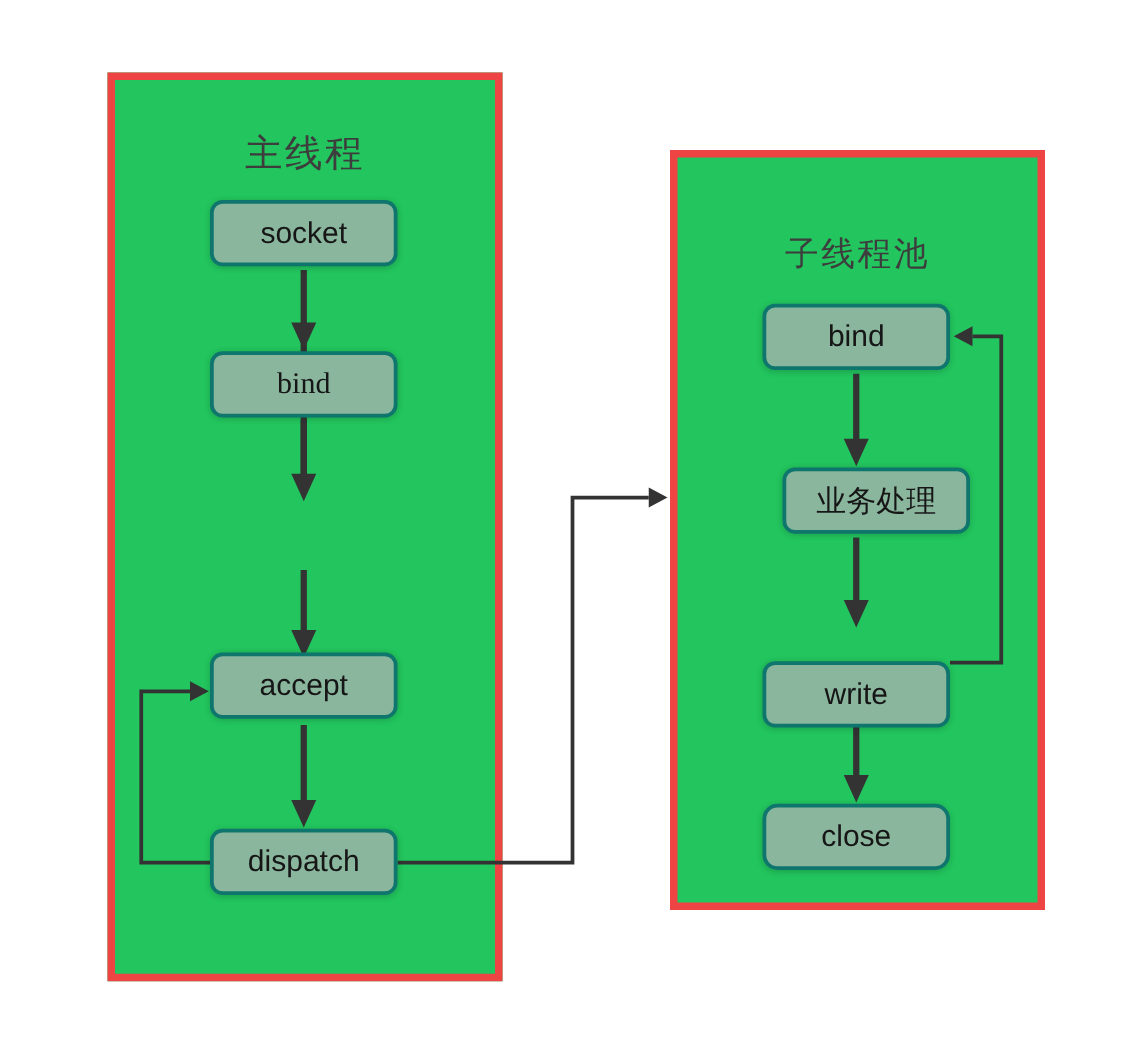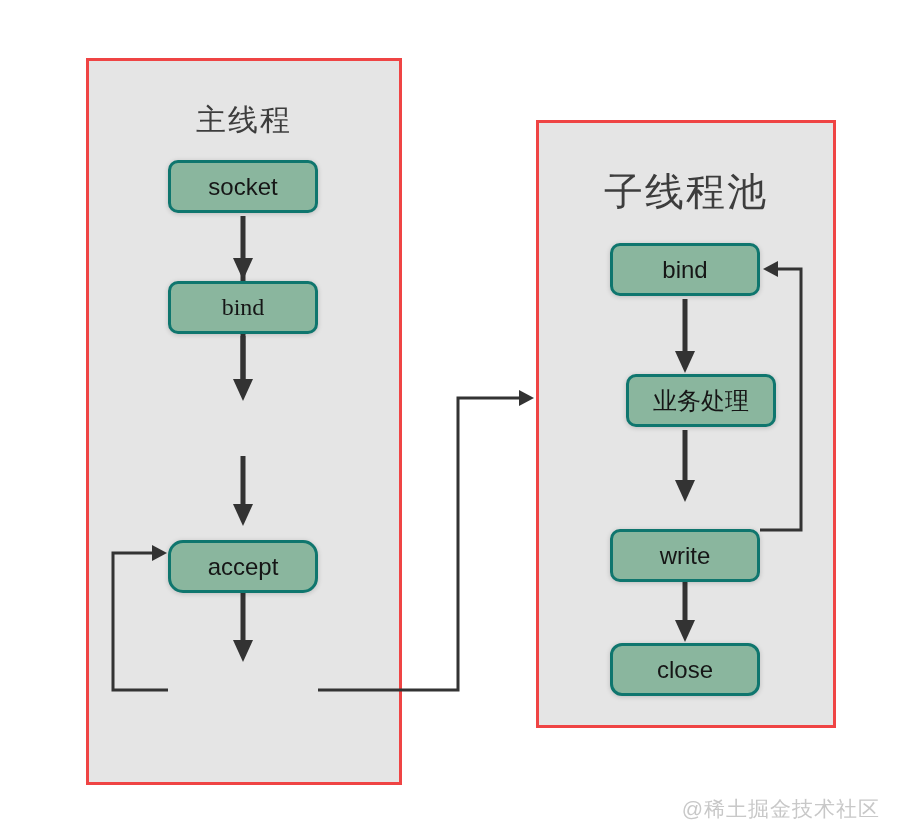--- a/index.html
+++ b/index.html
@@ -9,22 +9,22 @@
   }
   .stage {
     position: relative;
     width: 904px;
     height: 838px;
     background: #ffffff;
     overflow: hidden;
   }
   .container {
     position: absolute;
-    background: #e5e5e5;
-    border: 3px solid #ef4444;
+    background: #22c55e;
+    border: 6px solid #ef4444;
     box-sizing: border-box;
   }
   .container-title {
     position: absolute;
     width: 100%;
     text-align: center;
     color: #3d3d3d;
     font-size: 30px;
     letter-spacing: 2px;
   }
@@ -64,21 +64,21 @@
 </head>
 <body>
 
 <div class="stage">
 
   <div class="container" style="left:86px; top:58px; width:316px; height:727px;">
     <div class="container-title" style="top:39px;">主线程</div>
   </div>
 
   <div class="container" style="left:536px; top:120px; width:300px; height:608px;">
-    <div class="container-title" style="top:42px; font-size:39px;">子线程池</div>
+    <div class="container-title" style="top:59px; font-size:27px;">子线程池</div>
   </div>
 
   <svg class="arrow-layer" viewBox="0 0 904 838">
 
     <g>
       <line class="edge-stroke" x1="243" y1="216" x2="243" y2="380" stroke-width="5"></line>
       <polygon class="edge-head" points="233,258 253,258 243,280"></polygon>
     </g>
 
     <g>
@@ -122,22 +122,22 @@
     </g>
 
     <g>
       <path class="edge-stroke" d="M 760 530 L 801 530 L 801 269 L 778 269" stroke-width="3"></path>
       <polygon class="edge-head" points="778,261 778,277 763,269"></polygon>
     </g>
   </svg>
 
   <div class="node" style="left:168px; top:160px;">socket</div>
   <div class="node" style="left:168px; top:281px;font-family:Liberation Serif, serif;">bind</div>
-  <div class="node" style="left:168px; top:540px;border-radius:15px;">accept</div>
+  <div class="node" style="left:168px; top:522px;">accept</div>
+  <div class="node" style="left:168px; top:663px;">dispatch</div>
 
   <div class="node" style="left:610px; top:243px;">bind</div>
   <div class="node" style="left:610px; top:374px;margin-left:16px;">业务处理</div>
   <div class="node" style="left:610px; top:503px;margin-top:26px;">write</div>
   <div class="node" style="left:610px; top:643px;border-radius:12px;">close</div>
 
-  <div class="watermark">@稀土掘金技术社区</div>
 
 </div>
 
 </body></html>

